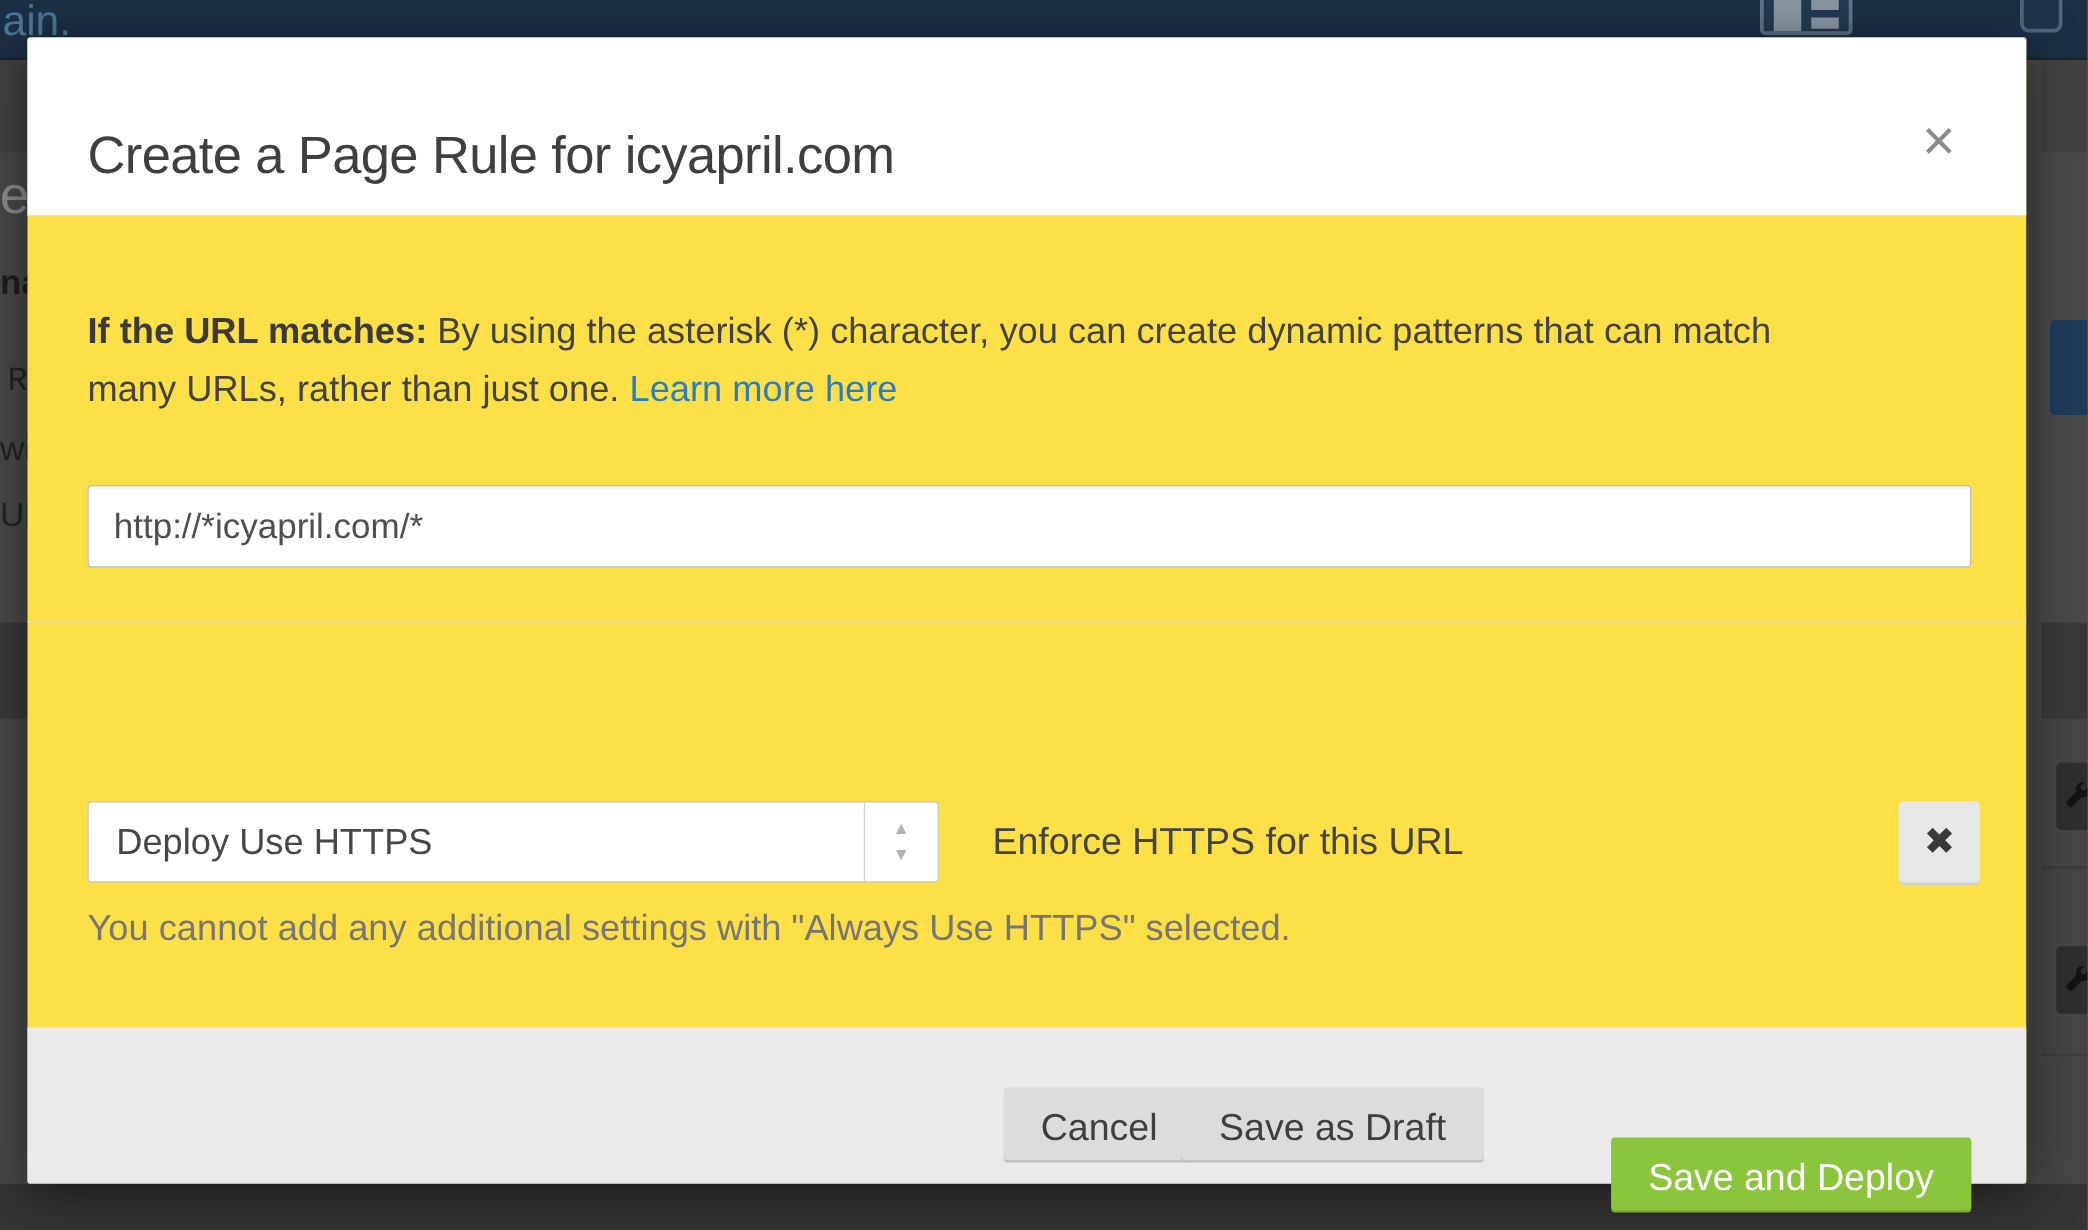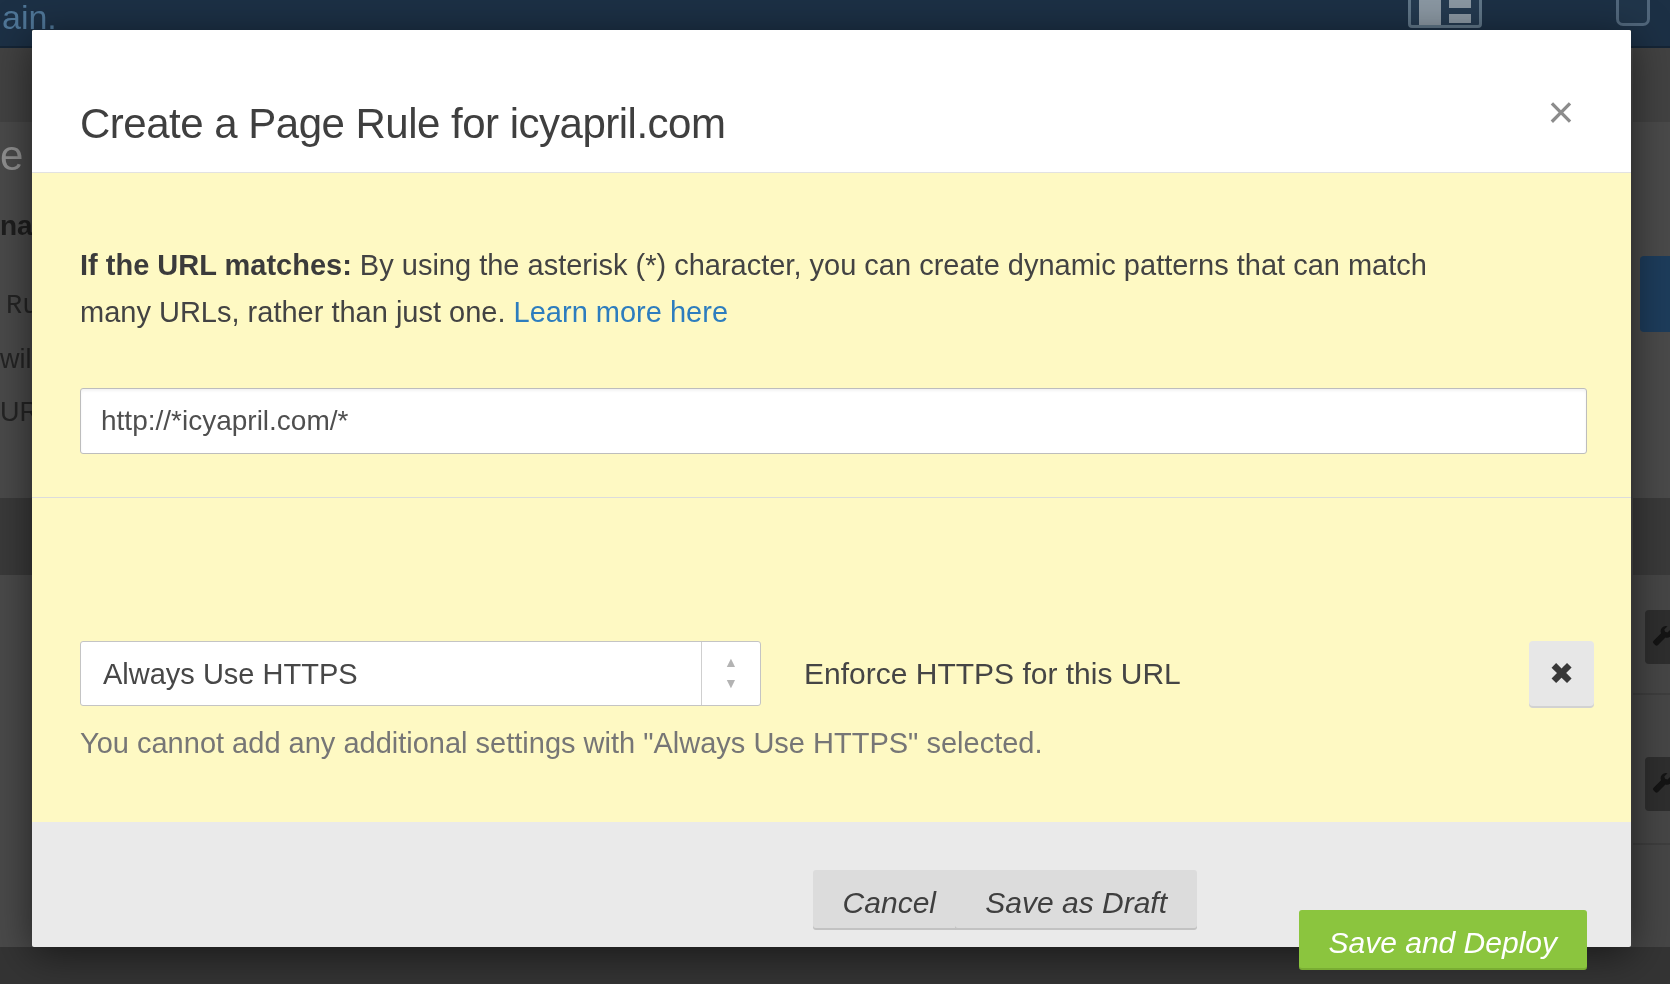--- a/index.html
+++ b/index.html
@@ -32,21 +32,21 @@
 
   .bg-tablehead-left  { left:0; top:498px; width:34px; height:77px; background:#3a3a3a; }
   .bg-tablehead-right { left:1633px; top:498px; width:37px; height:77px; background:#3a3a3a; }
   .bg-rows-right { left:1633px; top:575px; width:37px; height:372px; background:#464646; }
   .bg-rowline { background:#3e3e3e; height:2px; }
   .bg-wrench-btn { left:1645px; width:32px; height:54px; background:#2e2e2e; border-radius:4px 0 0 4px; }
   .bg-wrench-btn svg { position:absolute; left:6px; top:14px; }
   .bg-bottom-strip { left:0; top:947px; width:1670px; height:37px; background:#343434; }
 
   
-  .modal { left:32px; top:30px; width:1599px; height:916px; background:#fef9c3;
+  .modal { left:22px; top:30px; width:1599px; height:916px; background:#fde047;
            border-radius:2px; box-shadow:0 8px 40px rgba(0,0,0,0.55); }
   .modal-header { position:absolute; left:0; top:0; width:100%; height:143px;
                   background:#ffffff; border-bottom:1px solid #e2e2e2; border-radius:2px 2px 0 0; }
   .modal-title { position:absolute; left:48px; top:70px; font-size:42px; color:#3f3f3f; letter-spacing:-0.5px; }
   .modal-close { position:absolute; right:44px; top:58px; width:52px; height:52px;
                  font-size:46px; line-height:48px; text-align:center; color:#8c8c8c; cursor:pointer; font-weight:300; }
 
   .section-url { position:absolute; left:0; top:143px; width:100%; height:325px; border-bottom:1px solid #dcdcdc;padding-left:36px; }
   .intro { position:absolute; left:48px; top:69px; width:1510px; font-size:29px; line-height:47px; color:#434343; }
   .intro b { color:#3b3b3b; }
@@ -68,21 +68,21 @@
   .stepper .down { top:33px; }
   .setting-desc { position:absolute; left:772px; top:158px; font-size:30px; color:#454545; }
   .setting-remove { position:absolute; left:1497px; top:142px; width:65px; height:65px;
                     background:#e7e7e7; border-radius:4px; box-shadow:0 2px 0 #d2d2d2;
                     font-size:30px; color:#383838; text-align:center; line-height:65px; cursor:pointer; }
   .settings-note { position:absolute; left:48px; top:228px; font-size:29px; color:#767676; }
 
   .modal-footer { position:absolute; left:0; top:792px; width:100%; height:125px;
                   background:#eaeaea; border-radius:0 0 2px 2px; }
   .btn { position:absolute; top:48px; height:58px; border:none; border-radius:3px;
-         font-family:"Liberation Sans", sans-serif; font-size:30px; cursor:pointer; padding:16px 30px;font-style:italic; }
+         font-family:"Liberation Sans", sans-serif; font-size:30px; cursor:pointer; padding:16px 30px; }
   .btn-gray { background:#dcdcdc; color:#3f3f3f; box-shadow:0 2px 0 #c2c2c2; }
   .btn-cancel { right:665px; }
   .btn-draft  { right:434px; }
   .btn-green  { right:44px; background:#8bc53e; color:#ffffff; box-shadow:0 2px 0 #79ad33;margin-top:40px; }
 </style>
 </head>
 <body>
 
 <div id="screen">
 
@@ -140,21 +140,21 @@
         <br>
         <span>many URLs, rather than just one.</span>
         <a>Learn more here</a>
       </div>
       <input class="url-input" type="text" value="http://*icyapril.com/*" style="">
     </div>
 
     <div class="section-settings">
 
       <div class="setting-select">
-        <div class="val">Always Use HTTPS</div>
+        <div class="val">Deploy Use HTTPS</div>
         <div class="stepper">
           <div class="arrow up">▲</div>
           <div class="arrow down">▼</div>
         </div>
       </div>
 
       <div class="setting-desc">Enforce HTTPS for this URL</div>
 
       <div class="setting-remove">
         <span>✖</span>

